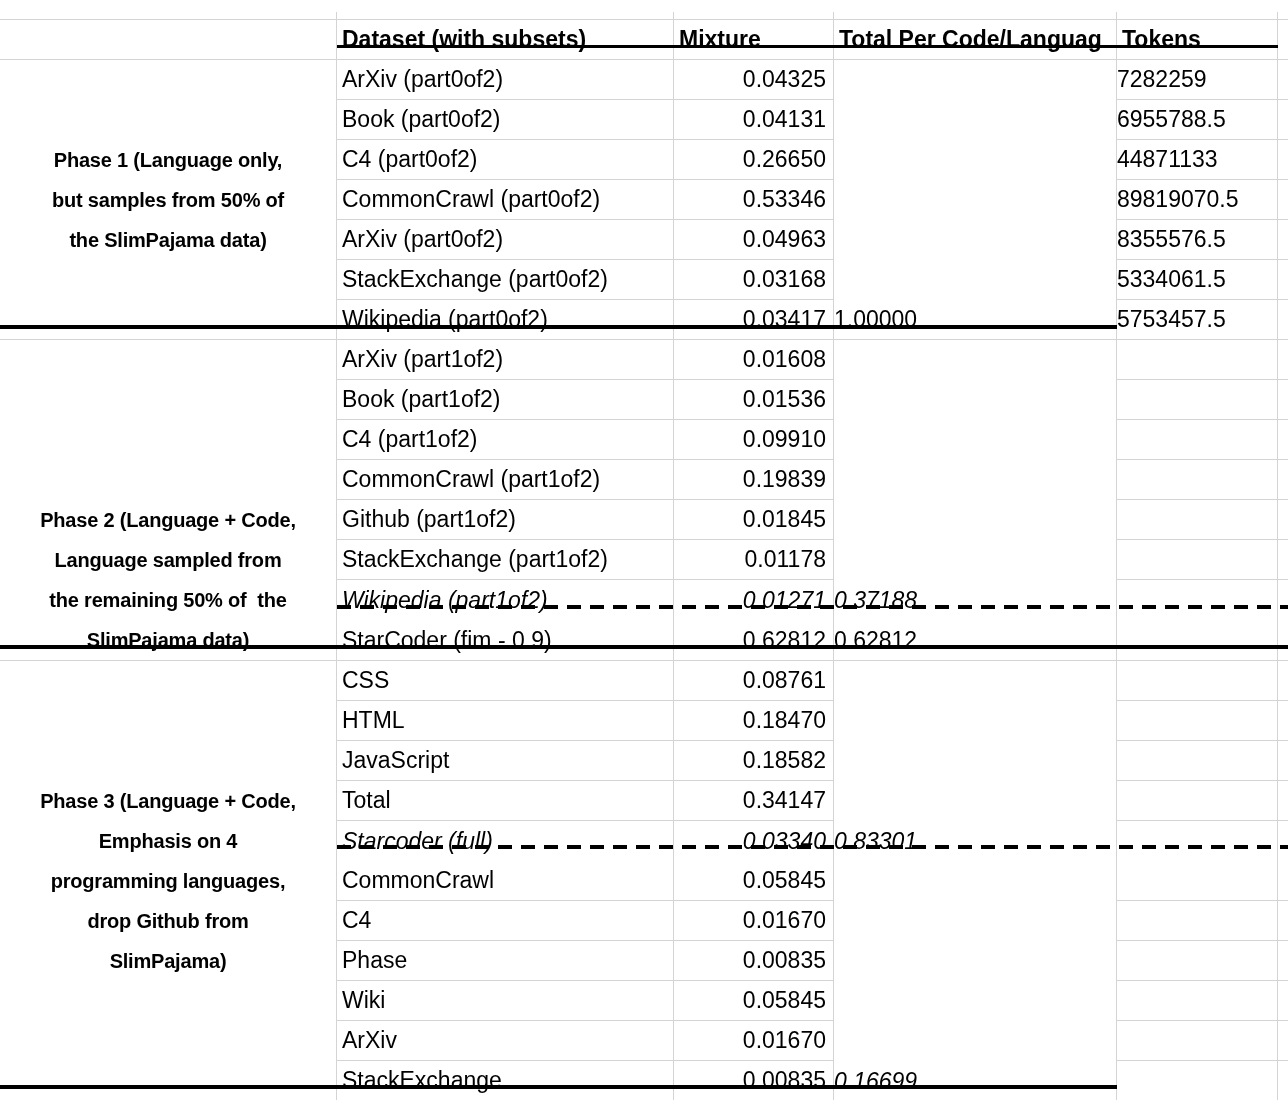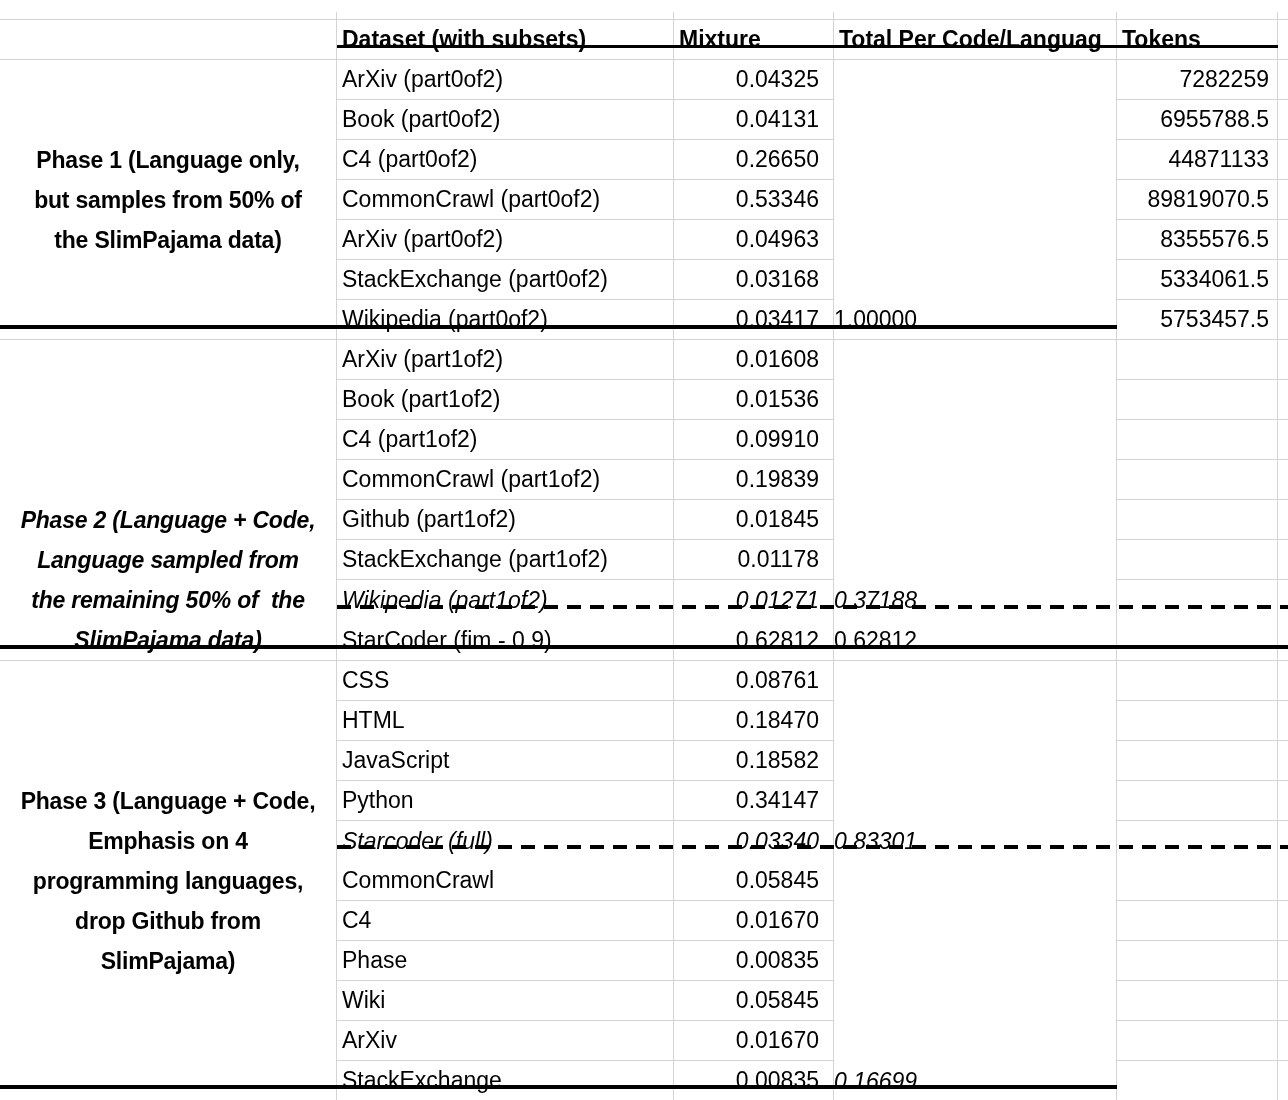--- a/index.html
+++ b/index.html
@@ -17,29 +17,29 @@
     font-size:23px;white-space:nowrap;vertical-align:middle;
   }
   tr.r-data{height:40px;}
   tr.r-head{height:40px;}
   tr.r-tiny{height:8px;}
   tr.r-part{height:12px;}
   td.c-f{border-right:none;}
   td.nb{border-bottom:none;font-style:italic;}
   .head td{font-weight:700;}
   .ds{padding-left:5px;text-align:left;}
-  .mix{padding-right:14px;text-align:right;}
-  .tok{padding-right:8px;text-align:right;margin-top:36px;}
+  .mix{padding-right:7px;text-align:right;}
+  .tok{padding-right:8px;text-align:left;margin-top:36px;}
   .tot{text-align:left;vertical-align:bottom;}
   .tot-val{height:40px;line-height:40px;}
   .phase{
     font-weight:700;text-align:center;white-space:pre;
-    line-height:40px;font-size:23px;letter-spacing:-0.2px;
-  }
-  .phase.bottom{vertical-align:bottom;font-style:italic;}
+    line-height:40px;font-size:20px;letter-spacing:-0.2px;
+  }
+  .phase.bottom{vertical-align:bottom;}
   .rule{position:absolute;background:#000;}
   .dash{
     position:absolute;height:4px;
     background:repeating-linear-gradient(90deg,#000 0 14px,transparent 14px 23px);
   }
 </style>
 </head>
 <body>
 
 <table>
@@ -199,21 +199,21 @@
     <td class="c-e tok"></td>
     <td class="c-f"></td>
   </tr>
   <tr class="r-data">
     <td class="c-b ds">JavaScript</td>
     <td class="c-c mix">0.18582</td>
     <td class="c-e tok"></td>
     <td class="c-f"></td>
   </tr>
   <tr class="r-data">
-    <td class="c-b ds">Python</td>
+    <td class="c-b ds">Total</td>
     <td class="c-c mix">0.34147</td>
     <td class="c-e tok"></td>
     <td class="c-f"></td>
   </tr>
   <tr class="r-data">
     <td class="c-b ds nb">Starcoder (full)</td>
     <td class="c-c mix nb">0.03340</td>
     <td class="c-e tok nb"></td>
     <td class="c-f nb"></td>
   </tr>

